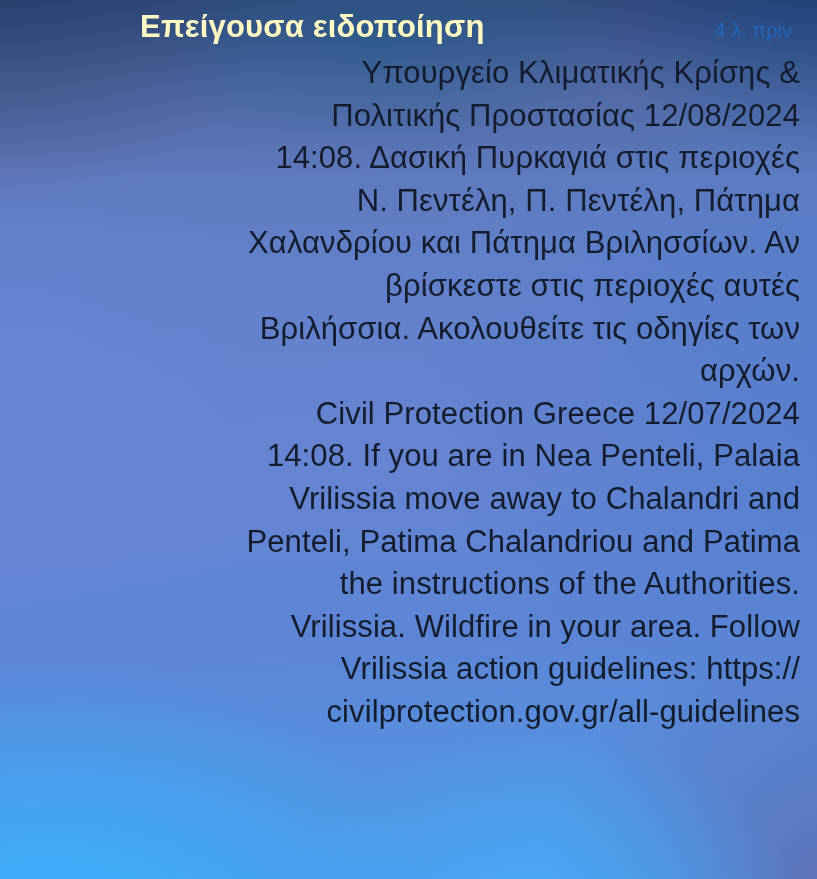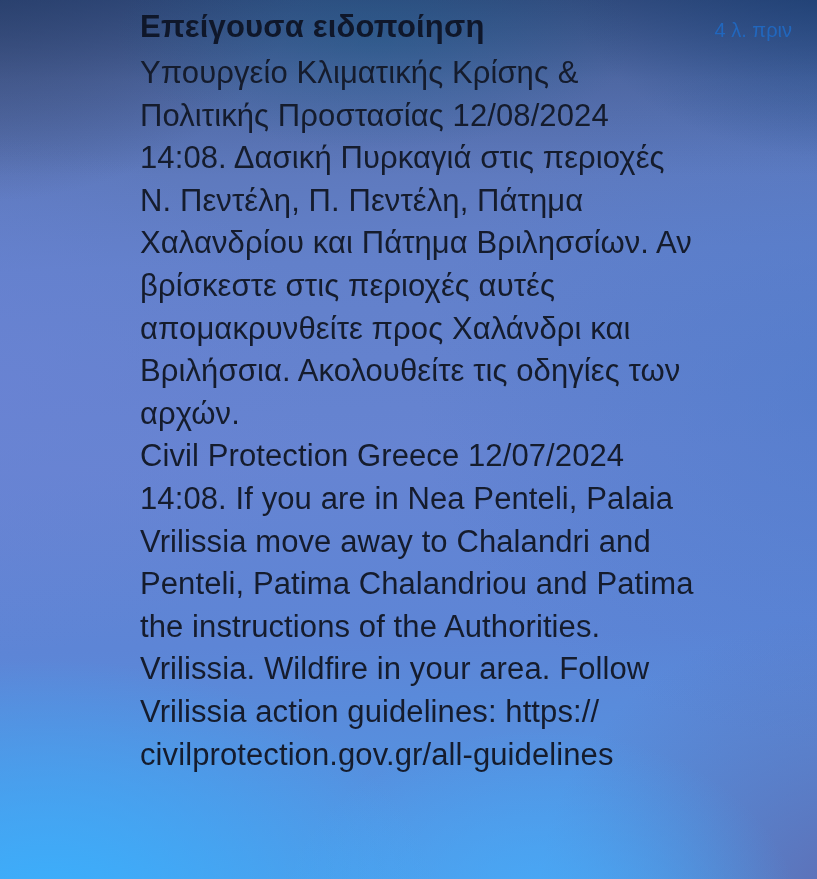--- a/index.html
+++ b/index.html
@@ -36,21 +36,21 @@
   .title-row {
     display: flex;
     justify-content: space-between;
     align-items: baseline;
     line-height: 43px;
   }
 
   .title {
     font-size: 31px;
     font-weight: bold;
-    color: #0f172a;
+    color: #fef9c3;
     letter-spacing: 0.2px;
     white-space: nowrap;
   }
 
   .timestamp {
     font-size: 20px;
     font-weight: 400;
     color: #2167be;
     white-space: nowrap;
     padding-right: 8px;
@@ -59,38 +59,38 @@
   .body-text {
     font-size: 31px;
     font-weight: 400;
     color: #151c2d;
     letter-spacing: 0.1px;
   }
 
   .body-line {
     line-height: 42.6px;
     white-space: nowrap;
+    text-align: right;
   }
 </style>
 </head>
 <body>
 
 <div class="notification">
   <div class="title-row">
     <span class="title">Επείγουσα ειδοποίηση</span>
     <span class="timestamp">4 λ. πριν</span>
   </div>
   <div class="body-text">
       <div class="body-line">Υπουργείο Κλιματικής Κρίσης &amp;</div>
       <div class="body-line">Πολιτικής Προστασίας 12/08/2024</div>
       <div class="body-line">14:08. Δασική Πυρκαγιά στις περιοχές</div>
       <div class="body-line">Ν. Πεντέλη, Π. Πεντέλη, Πάτημα</div>
       <div class="body-line">Χαλανδρίου και Πάτημα Βριλησσίων. Αν</div>
       <div class="body-line">βρίσκεστε στις περιοχές αυτές</div>
-      <div class="body-line">απομακρυνθείτε προς Χαλάνδρι και</div>
       <div class="body-line">Βριλήσσια. Ακολουθείτε τις οδηγίες των</div>
       <div class="body-line">αρχών.</div>
       <div class="body-line">Civil Protection Greece 12/07/2024</div>
       <div class="body-line">14:08. If you are in Nea Penteli, Palaia</div>
       <div class="body-line">Vrilissia move away to Chalandri and</div>
       <div class="body-line">Penteli, Patima Chalandriou and Patima</div>
       <div class="body-line">the instructions of the Authorities.</div>
       <div class="body-line">Vrilissia. Wildfire in your area. Follow</div>
       <div class="body-line">Vrilissia action guidelines: https://</div>
       <div class="body-line">civilprotection.gov.gr/all-guidelines</div>

